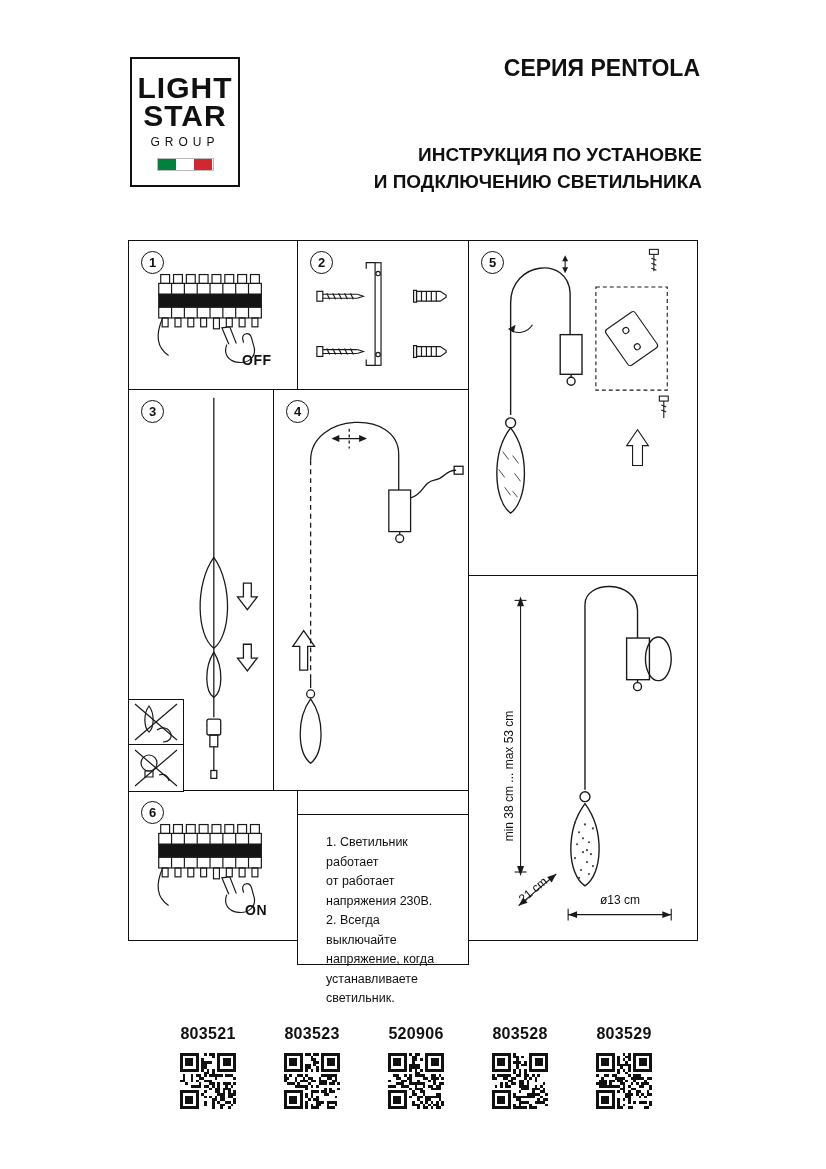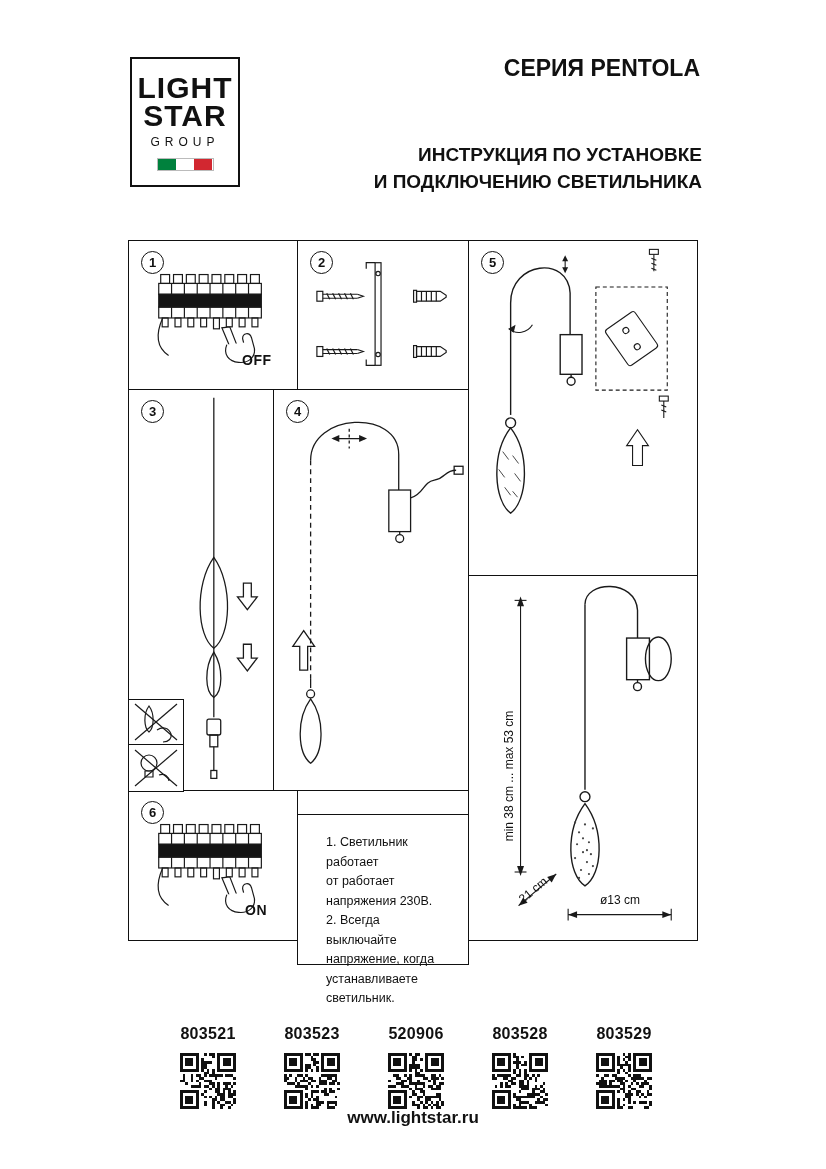--- a/index.html
+++ b/index.html
@@ -1488,15 +1488,14 @@
             <rect x="8" y="20" width="1" height="1"></rect>
             <rect x="9" y="20" width="1" height="1"></rect>
             <rect x="12" y="20" width="1" height="1"></rect>
             <rect x="13" y="20" width="1" height="1"></rect>
             <rect x="18" y="20" width="1" height="1"></rect>
             <rect x="19" y="20" width="1" height="1"></rect>
           </svg></div>
     </div>
   </div>
 
-  <div class="footer">www.lightstar.ru</div>
 
 </div>
 
 </body></html>

